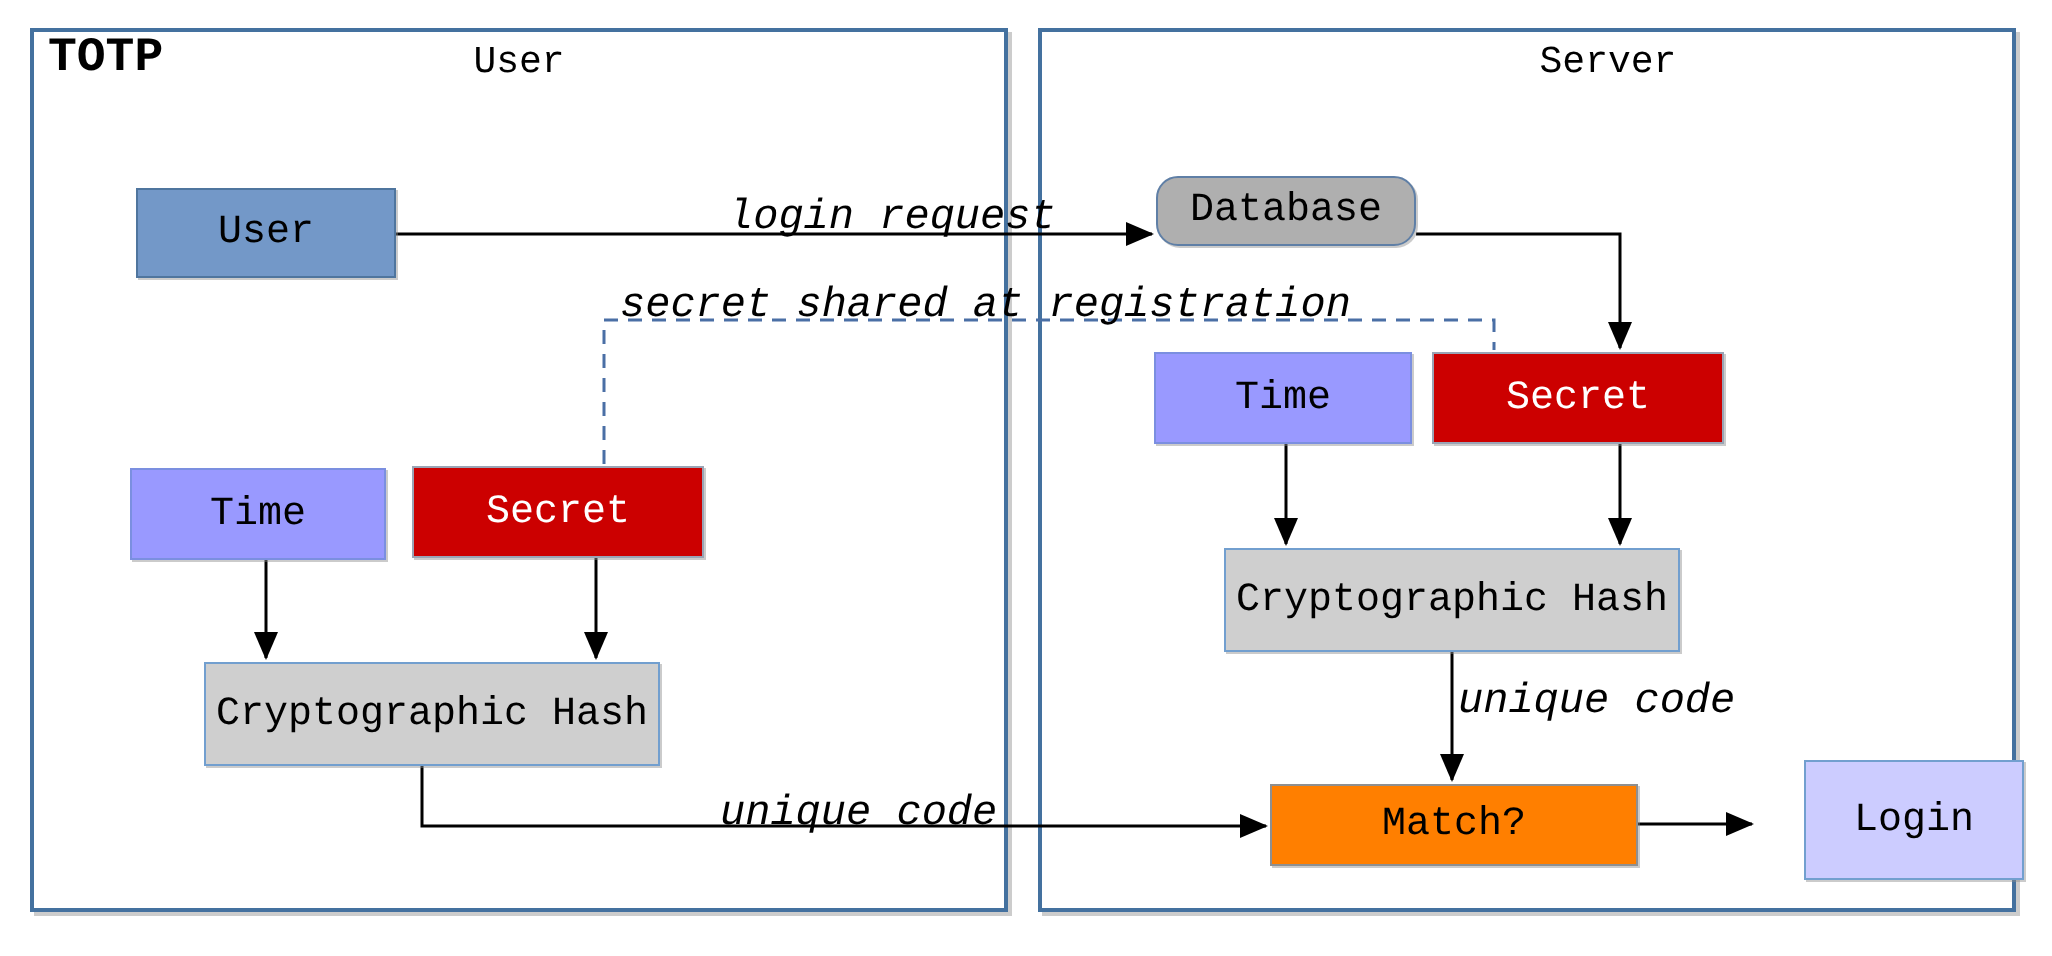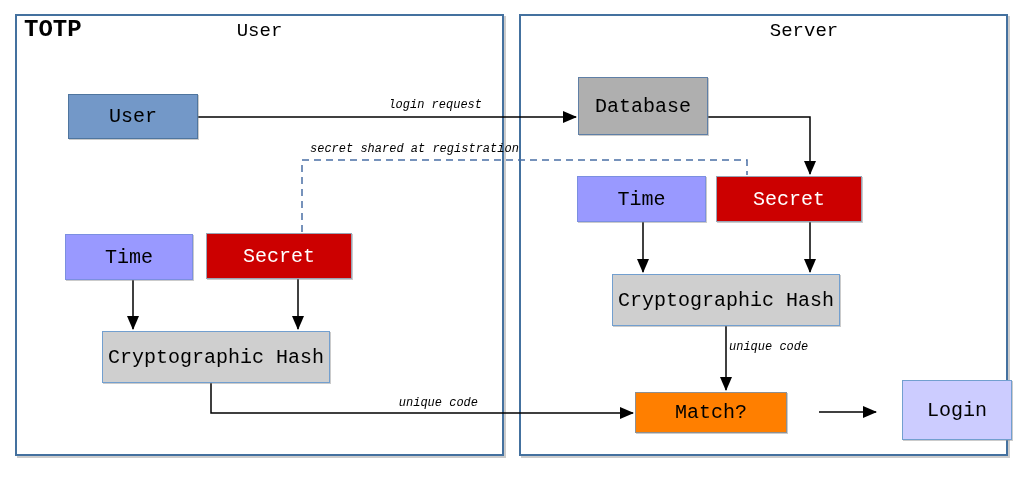--- a/index.html
+++ b/index.html
@@ -21,30 +21,30 @@
   .lane-label-server{left:513px;width:582px;}
   svg.wires{position:absolute;left:0;top:0;z-index:1;pointer-events:none;}
   .wire{fill:none;stroke:#000;stroke-width:1.5;}
   .wire-dashed{fill:none;stroke-width:1.5;stroke-dasharray:7 5;}
   .node{
     position:absolute;display:flex;align-items:center;justify-content:center;
     font-size:20px;border:1.5px solid;box-sizing:border-box;z-index:2;
     box-shadow:1px 1px 0 rgba(140,140,140,.45);
   }
   .n-user{left:68px;top:94px;width:130px;height:45px;border-color:#4F759E;}
-  .n-database{left:578px;top:77px;width:130px;height:58px;border-color:#5F7FA6;}
+  .n-database{left:578px;top:88px;width:130px;height:35px;border-color:#5F7FA6;border-radius:11px;}
   .n-time-user{left:65px;top:234px;width:128px;height:46px;border-color:#7B8FE0;}
   .n-secret-user{left:206px;top:233px;width:146px;height:46px;border-color:#9AA4B5;}
   .n-hash-user{left:102px;top:331px;width:228px;height:52px;border-color:#729FCF;}
   .n-time-server{left:577px;top:176px;width:129px;height:46px;border-color:#7B8FE0;}
   .n-secret-server{left:716px;top:176px;width:146px;height:46px;border-color:#9AA4B5;}
   .n-hash-server{left:612px;top:274px;width:228px;height:52px;border-color:#729FCF;}
-  .n-match{left:635px;top:392px;width:152px;height:41px;border-color:#8F8F8F;}
+  .n-match{left:635px;top:392px;width:184px;height:41px;border-color:#8F8F8F;}
   .n-login{left:878px;top:380px;width:110px;height:60px;border-color:#729FCF;margin-left:24px;}
-  .edge-label{position:absolute;font-style:italic;font-size:12px;z-index:3;white-space:nowrap;}
+  .edge-label{position:absolute;font-style:italic;font-size:21px;z-index:3;white-space:nowrap;}
   .lbl-login-request{left:364px;top:98px;width:118px;text-align:right;}
   .lbl-secret-shared{left:310px;top:142px;width:196px;}
   .lbl-unique-user{left:360px;top:396px;width:118px;text-align:right;}
   .lbl-unique-server{left:729px;top:340px;text-align:left;}
 </style>
 </head>
 <body>
 
 <div class="stage">
 

